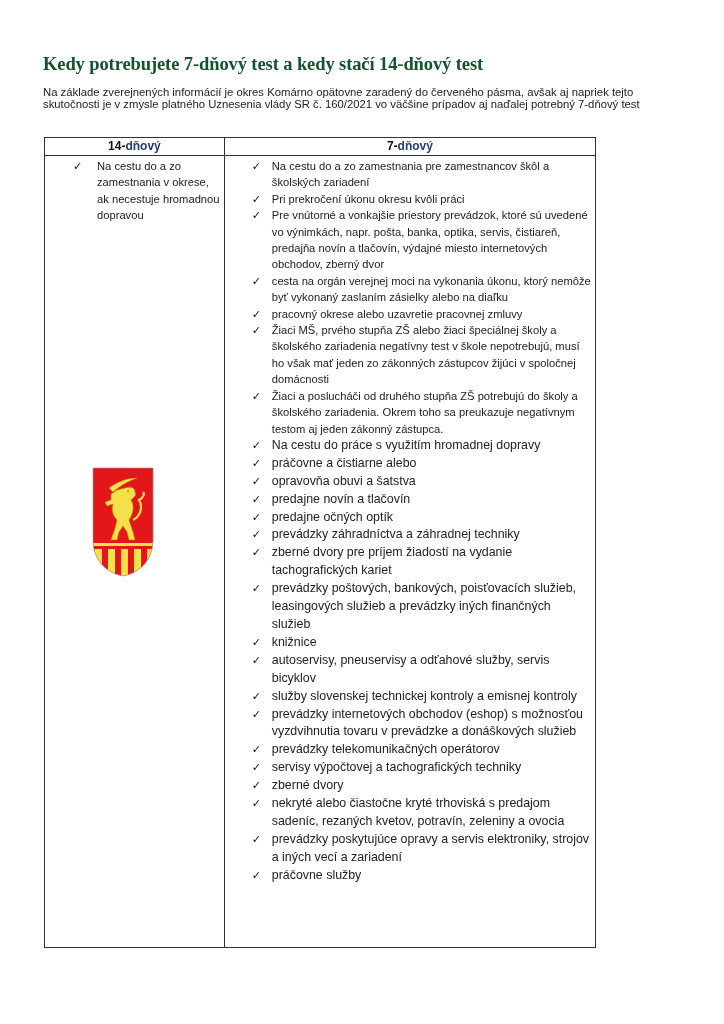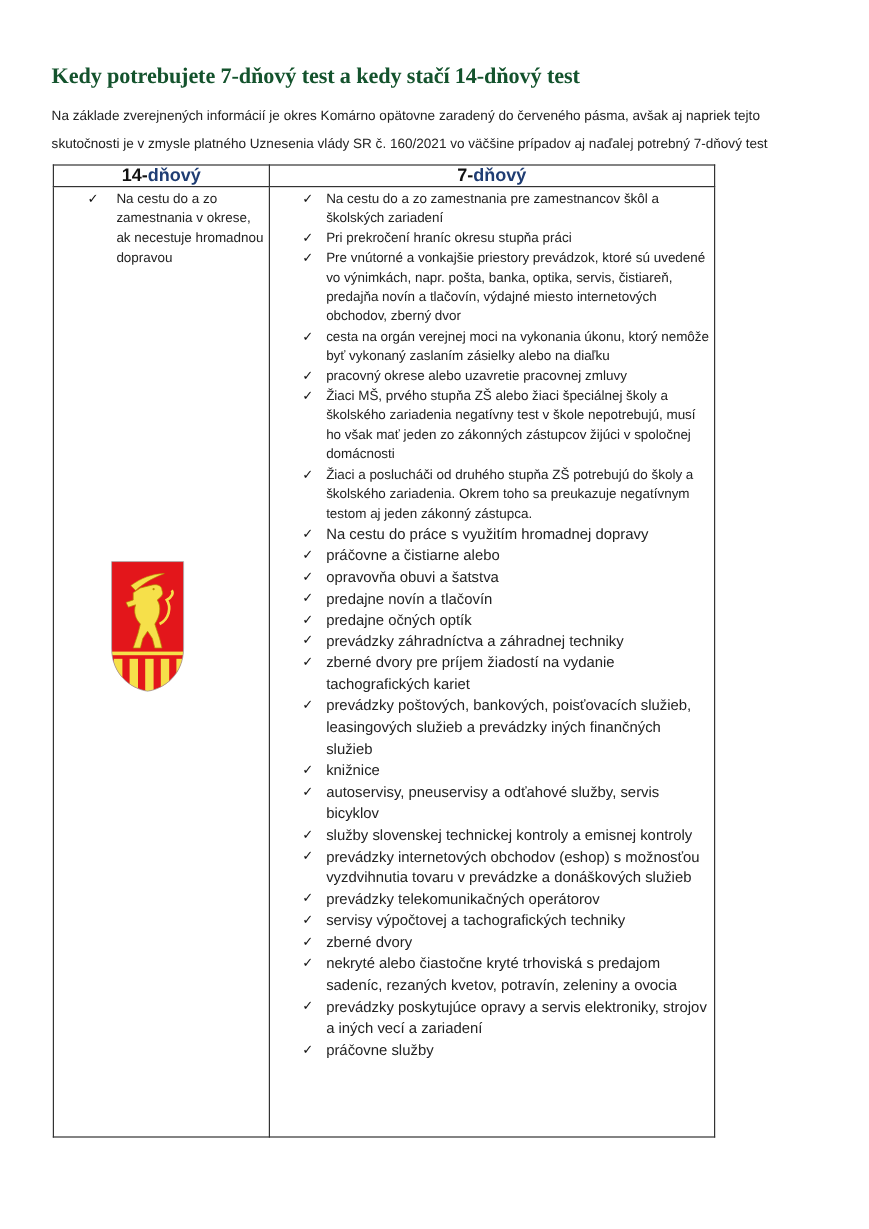--- a/index.html
+++ b/index.html
@@ -1,21 +1,21 @@
 <!DOCTYPE html>
 <html><head>
   <meta charset="utf-8">
   <style>
     html, body { margin: 0; padding: 0; background: #ffffff; }
     body { width: 724px; height: 1024px; position: relative; overflow: hidden; font-family: "Liberation Sans", sans-serif; color: #111; }
     .title { position: absolute; left: 43px; top: 42px; font-family: Liberation Serif, serif; font-weight: bold; font-size: 18.5px; color: #14532d; letter-spacing: -0.1px; white-space: nowrap; }
-    .intro { position: absolute; left: 43px; top: 75px; width: 640px; font-family: "Liberation Sans", sans-serif; font-size: 11.3px; line-height: 23px; color: #222; }
+    .intro { position: absolute; left: 43px; top: 75px; width: 640px; font-family: "Liberation Sans", sans-serif; font-size: 11.3px; line-height: 12px; color: #222; }
     table.cmp { position: absolute; left: 44px; top: 137px; width: 552px; height: 811px; border-collapse: collapse; font-family: "Liberation Sans", sans-serif; }
     table.cmp th, table.cmp td { border: 1.3px solid #333; vertical-align: top; padding: 0; }
-    table.cmp th { height: 17px; font-size: 15px; font-weight: bold; text-align: center; line-height: 17px; }
+    table.cmp th { height: 17px; font-size: 12px; font-weight: bold; text-align: center; line-height: 17px; }
     .hnum { color: #111; }
     .hword { color: #1f3d73; }
     col.c1 { width: 180px; }
     col.c2 { width: 372px; }
     ul.checks { list-style: none; margin: 0; padding: 2px 0 0 0; }
     ul.checks li { position: relative; font-size: 11.2px; line-height: 16.4px; color: #222; }
     ul.checks.left li { padding-left: 52px; padding-right: 4px; }
     ul.checks.right li { padding-left: 47px; padding-right: 4px; }
     ul.checks li .chk { position: absolute; top: 0; font-size: 11px; color: #111; }
     ul.checks.left li .chk { left: 28px; }
@@ -70,21 +70,21 @@
             <path d="M20 28 L26 24 L34 22 C40 20 44 22 44 26 C46 30 42 32 40 34 C44 40 42 48 38 54 L42 66 L44 74 L38 74 L36 66 L32 60 L28 66 L26 74 L20 74 L24 62 L26 54 C22 50 20 44 22 38 L16 40 L14 36 L20 34 Z" fill="#f6e04a" stroke="#b48a00" stroke-width="0.6"></path>
 
             <path d="M42 54 C50 50 52 40 48 34 C52 32 54 28 52 26" fill="none" stroke="#f6e04a" stroke-width="2.2"></path>
             <circle cx="37" cy="25" r="0.9" fill="#b48a00"></circle>
           </svg>
         </div>
       </td>
       <td>
         <ul class="checks right">
           <li><span class="chk">✓</span><span>Na cestu do a zo zamestnania pre zamestnancov škôl a školských zariadení</span></li>
-          <li><span class="chk">✓</span><span>Pri prekročení hraníc okresu stupňa práci</span></li>
+          <li><span class="chk">✓</span><span>Pri prekročení úkonu okresu kvôli práci</span></li>
           <li><span class="chk">✓</span><span>Pre vnútorné a vonkajšie priestory prevádzok, ktoré sú uvedené vo výnimkách, napr. pošta, banka, optika, servis, čistiareň, predajňa novín a tlačovín, výdajné miesto internetových obchodov, zberný dvor</span></li>
           <li><span class="chk">✓</span><span>cesta na orgán verejnej moci na vykonania úkonu, ktorý nemôže byť vykonaný zaslaním zásielky alebo na diaľku</span></li>
           <li><span class="chk">✓</span><span>pracovný okrese alebo uzavretie pracovnej zmluvy</span></li>
           <li><span class="chk">✓</span><span>Žiaci MŠ, prvého stupňa ZŠ alebo žiaci špeciálnej školy a školského zariadenia negatívny test v škole nepotrebujú, musí ho však mať jeden zo zákonných zástupcov žijúci v spoločnej domácnosti</span></li>
           <li><span class="chk">✓</span><span>Žiaci a poslucháči od druhého stupňa ZŠ potrebujú do školy a školského zariadenia. Okrem toho sa preukazuje negatívnym testom aj jeden zákonný zástupca.</span></li>
           <li class="big"><span class="chk">✓</span><span>Na cestu do práce s využitím hromadnej dopravy</span></li>
           <li class="big"><span class="chk">✓</span><span>práčovne a čistiarne alebo</span></li>
           <li class="big"><span class="chk">✓</span><span>opravovňa obuvi a šatstva</span></li>
           <li class="big"><span class="chk">✓</span><span>predajne novín a tlačovín</span></li>
           <li class="big"><span class="chk">✓</span><span>predajne očných optík</span></li>

